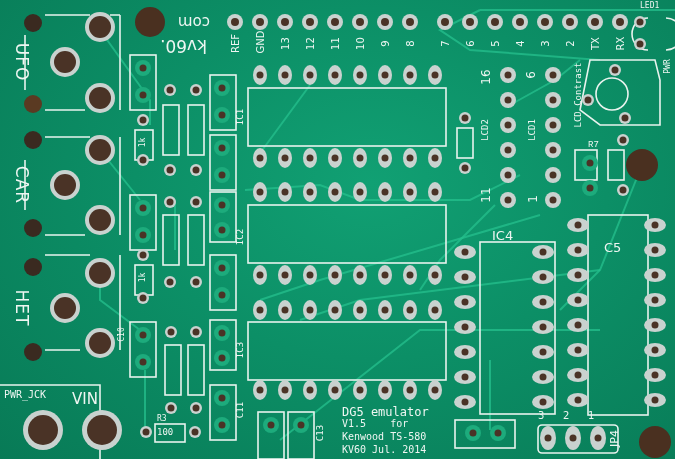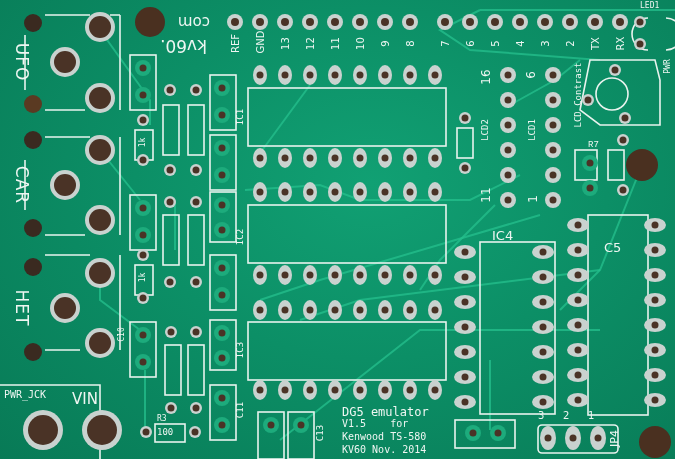--- a/index.html
+++ b/index.html
@@ -474,21 +474,21 @@
         <span style="position: absolute; left: 510px; top: 38px; color: rgb(238, 246, 242); font-size: 10px; font-family: &quot;DejaVu Sans&quot;, sans-serif; transform: rotate(-90deg); width: 20px; text-align: center;">4</span>
         <span style="position: absolute; left: 535px; top: 38px; color: rgb(238, 246, 242); font-size: 10px; font-family: &quot;DejaVu Sans&quot;, sans-serif; transform: rotate(-90deg); width: 20px; text-align: center;">3</span>
         <span style="position: absolute; left: 560px; top: 38px; color: rgb(238, 246, 242); font-size: 10px; font-family: &quot;DejaVu Sans&quot;, sans-serif; transform: rotate(-90deg); width: 20px; text-align: center;">2</span>
         <span style="position: absolute; left: 585px; top: 38px; color: rgb(238, 246, 242); font-size: 10px; font-family: &quot;DejaVu Sans&quot;, sans-serif; transform: rotate(-90deg); width: 20px; text-align: center;">TX</span>
         <span style="position: absolute; left: 610px; top: 38px; color: rgb(238, 246, 242); font-size: 10px; font-family: &quot;DejaVu Sans&quot;, sans-serif; transform: rotate(-90deg); width: 20px; text-align: center;">RX</span>
       </div>
 
   <span style="position:absolute;left:342px;top:405px;color:#eef6f2;font-size:12px;font-family:'DejaVu Sans Mono',monospace;">DG5 emulator</span>
   <span style="position:absolute;left:342px;top:418px;color:#eef6f2;font-size:10px;font-family:'DejaVu Sans Mono',monospace;white-space:pre;">V1.5    for</span>
   <span style="position:absolute;left:342px;top:431px;color:#eef6f2;font-size:10px;font-family:'DejaVu Sans Mono',monospace;">Kenwood TS-580</span>
-  <span style="position:absolute;left:342px;top:444px;color:#eef6f2;font-size:10px;font-family:'DejaVu Sans Mono',monospace;">KV60 Nov. 2014</span>
+  <span style="position:absolute;left:342px;top:444px;color:#eef6f2;font-size:10px;font-family:'DejaVu Sans Mono',monospace;">KV60 Jul. 2014</span>
 
   <span style="position:absolute;left:492px;top:228px;color:#eef6f2;font-size:13px;font-family:'DejaVu Sans',sans-serif;">IC4</span>
   <span style="position:absolute;left:604px;top:202px;color:#eef6f2;font-size:13px;font-family:'DejaVu Sans',sans-serif;margin-top:38px;">C5</span>
   <span style="position:absolute;left:232px;top:112px;color:#eef6f2;font-size:9px;font-family:'DejaVu Sans Mono',monospace;transform:rotate(-90deg);">IC1</span>
   <span style="position:absolute;left:232px;top:232px;color:#eef6f2;font-size:9px;font-family:'DejaVu Sans Mono',monospace;transform:rotate(-90deg);">IC2</span>
   <span style="position:absolute;left:232px;top:345px;color:#eef6f2;font-size:9px;font-family:'DejaVu Sans Mono',monospace;transform:rotate(-90deg);">IC3</span>
 
   <span style="position:absolute;left:138px;top:138px;color:#eef6f2;font-size:8px;transform:rotate(-90deg);font-family:'DejaVu Sans Mono',monospace;">1k</span>
   <span style="position:absolute;left:138px;top:273px;color:#eef6f2;font-size:8px;transform:rotate(-90deg);font-family:'DejaVu Sans Mono',monospace;">1k</span>
   <span style="position:absolute;left:157px;top:427px;color:#eef6f2;font-size:9px;font-family:'DejaVu Sans Mono',monospace;">100</span>

